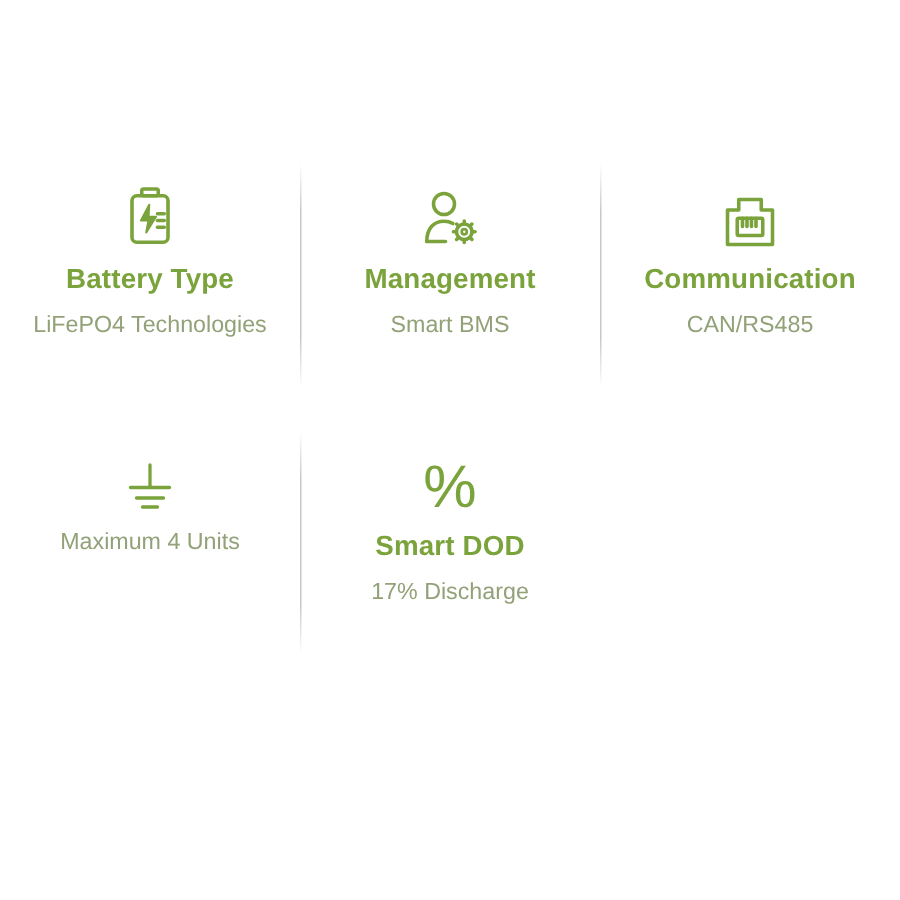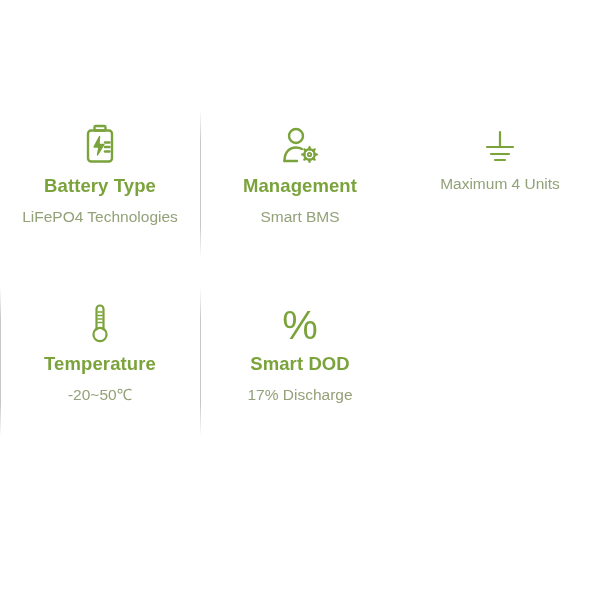--- a/index.html
+++ b/index.html
@@ -135,47 +135,47 @@
           <line x1="25.4" y1="24.4" x2="26.8" y2="25.8"></line>
           <line x1="34.2" y1="33.2" x2="35.6" y2="34.6"></line>
           <line x1="35.6" y1="24.4" x2="34.2" y2="25.8"></line>
           <line x1="26.8" y1="33.2" x2="25.4" y2="34.6"></line>
         </svg>
       </div>
       <p class="spec-title">Management</p>
       <p class="spec-desc">Smart BMS</p>
     </div>
 
+    <div class="spec-cell has-divider-left">
+      <div class="icon-wrap">
+        <svg width="42" height="40" viewBox="0 0 42 40" fill="none" stroke="#7ba33c" stroke-width="2.4" stroke-linecap="round" stroke-linejoin="round">
+          <path d="M6 36 L6 13 L13.5 13 L13.5 6 L28.5 6 L28.5 13 L36 13 L36 36 Z"></path>
+          <rect x="12.5" y="18.5" width="17" height="11.5" rx="1"></rect>
+          <line x1="16" y1="18.5" x2="16" y2="24"></line>
+          <line x1="19" y1="18.5" x2="19" y2="24"></line>
+          <line x1="22" y1="18.5" x2="22" y2="24"></line>
+          <line x1="25" y1="18.5" x2="25" y2="24"></line>
+        </svg>
+      </div>
+      <p class="spec-title">Communication</p>
+      <p class="spec-desc">CAN/RS485</p>
+    </div>
 
     <div class="spec-cell">
       <div class="icon-wrap">
         <svg width="40" height="40" viewBox="0 0 40 40" fill="none" stroke="#7ba33c" stroke-width="2.2" stroke-linecap="round">
           <line x1="20" y1="5" x2="20" y2="20"></line>
           <line x1="7" y1="20" x2="33" y2="20"></line>
           <line x1="11" y1="27" x2="29" y2="27"></line>
           <line x1="15" y1="33" x2="25" y2="33"></line>
         </svg>
       </div>
       <p class="spec-desc">Maximum 4 Units</p>
     </div>
 
-    <div class="spec-cell has-divider-left">
-      <div class="icon-wrap">
-        <svg width="32" height="44" viewBox="0 0 32 44" fill="none" stroke="#7ba33c" stroke-width="2.2" stroke-linecap="round" stroke-linejoin="round">
-          <path d="M12.5 28.5 L12.5 8 A3.5 3.5 0 0 1 19.5 8 L19.5 28.5"></path>
-          <circle cx="16" cy="33.5" r="6.6"></circle>
-          <line x1="14" y1="11" x2="18" y2="11" stroke-width="1.6"></line>
-          <line x1="14" y1="14.5" x2="18" y2="14.5" stroke-width="1.6"></line>
-          <line x1="14" y1="18" x2="18" y2="18" stroke-width="1.6"></line>
-          <line x1="14" y1="21.5" x2="18" y2="21.5" stroke-width="1.6"></line>
-        </svg>
-      </div>
-      <p class="spec-title">Temperature</p>
-      <p class="spec-desc">-20~50℃</p>
-    </div>
 
     <div class="spec-cell has-divider-left">
       <div class="icon-wrap">
         <span class="glyph-icon">%</span>
       </div>
       <p class="spec-title">Smart DOD</p>
       <p class="spec-desc">17% Discharge</p>
     </div>
 
   </div>

